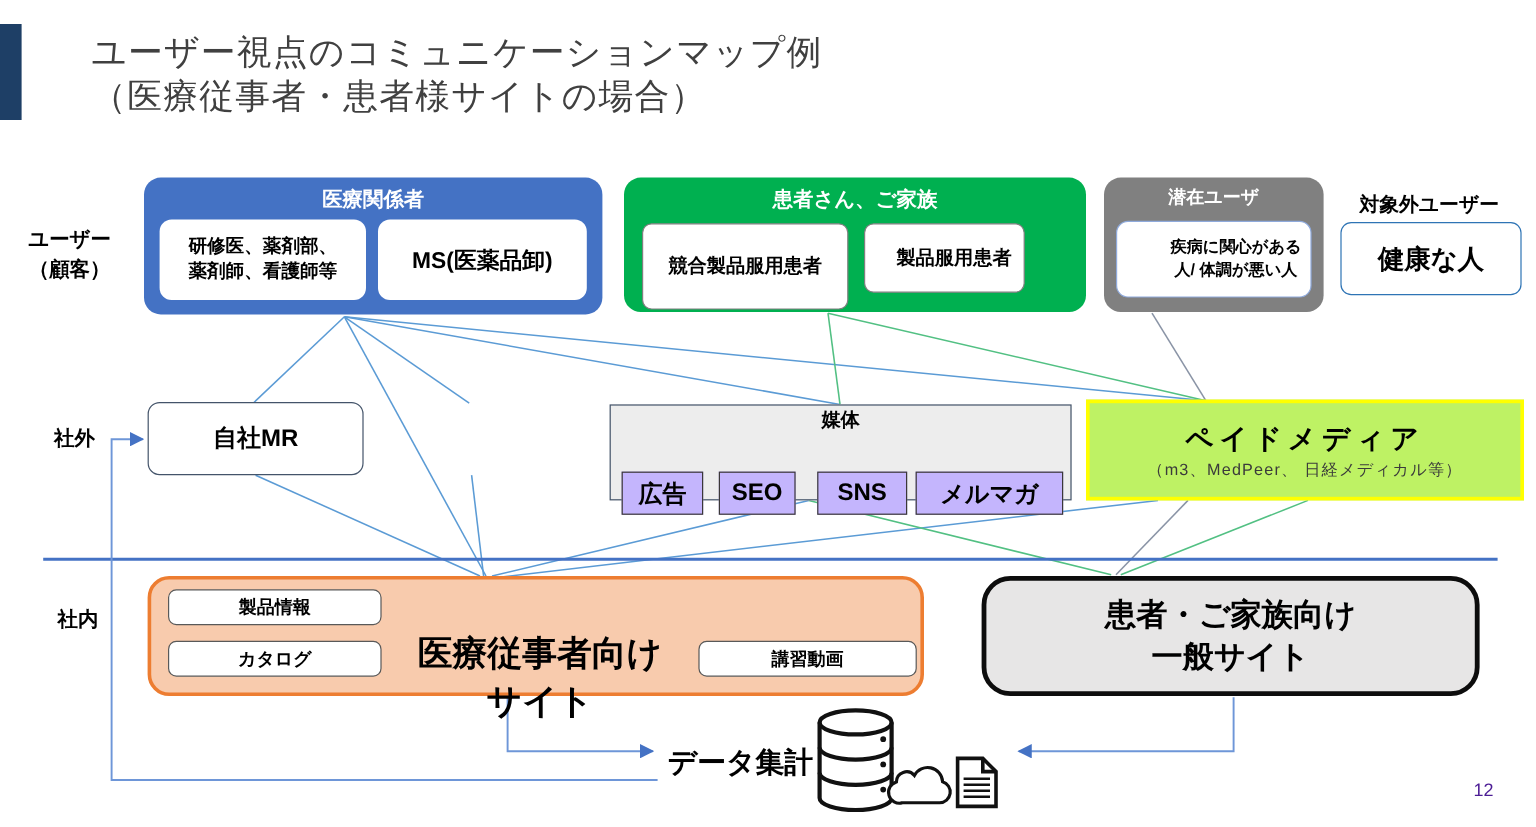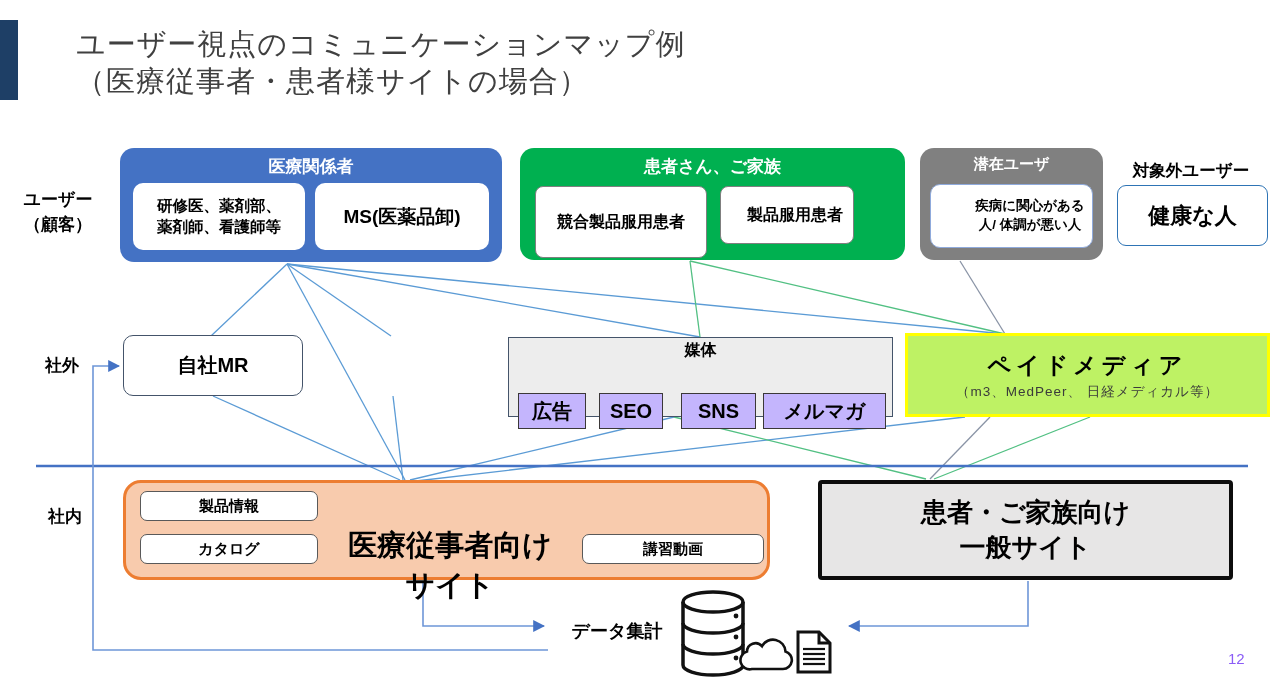--- a/index.html
+++ b/index.html
@@ -25,24 +25,24 @@
   .media-item { position:absolute; top:24px; height:36px; background:#c4b5fd; border:1.5px solid #3B3838; font-weight:bold; font-size:20px;margin-top:31px; }
 
   .paid-box { left:905px; top:333px; width:365px; height:84px; background:#bef264; border:3.5px solid #FFFF00; display:flex; flex-direction:column; align-items:center; justify-content:center; }
   .paid-title { font-size:23px; font-weight:bold; letter-spacing:5px; }
   .paid-sub { font-size:13.5px; color:#3B3B3B; margin-top:2px; letter-spacing:1px; }
 
   .hcp-box { left:123px; top:480px; width:647px; height:100px; background:#F8CBAD; border:3.5px solid #ED7D31; border-radius:18px; }
   .feat { position:absolute; height:30px; background:#fff; border:1.5px solid #595959; border-radius:7px; font-weight:bold; font-size:15px; }
   .hcp-title { position:absolute; left:196px; top:0; width:256px; height:93px; font-size:29px; font-weight:bold; line-height:1.35;margin-top:36px; }
 
-  .patient-box { left:818px; top:480px; width:415px; height:100px; background:#E7E6E6; border:4px solid #0D0D0D; border-radius:4px; font-size:26px; font-weight:bold; line-height:1.35; }
+  .patient-box { left:818px; top:480px; width:415px; height:100px; background:#E7E6E6; border:4px solid #0D0D0D; border-radius:24px; font-size:26px; font-weight:bold; line-height:1.35; }
 
-  .data-label { left:554px; top:619px; width:126px; font-size:18px; font-weight:bold; text-align:center; }
-  .page-num { left:1228px; top:650px; width:40px; font-size:15px; color:#8b5cf6; text-align:left; }
+  .data-label { left:554px; top:619px; width:126px; font-size:24px; font-weight:bold; text-align:center; }
+  .page-num { left:1228px; top:650px; width:40px; font-size:15px; color:#4c1d95; text-align:left; }
 </style>
 </head>
 <body>
 
 <div class="slide">
 
   <svg class="abs" style="left:0;top:0;" width="1280" height="689" viewBox="0 0 1280 689">
     <defs>
       <marker id="arr" viewBox="0 0 10 10" refX="9" refY="5" markerWidth="7.5" markerHeight="7.5" orient="auto-start-reverse">
         <path d="M0,0 L10,5 L0,10 z" fill="#4472C4"></path>

